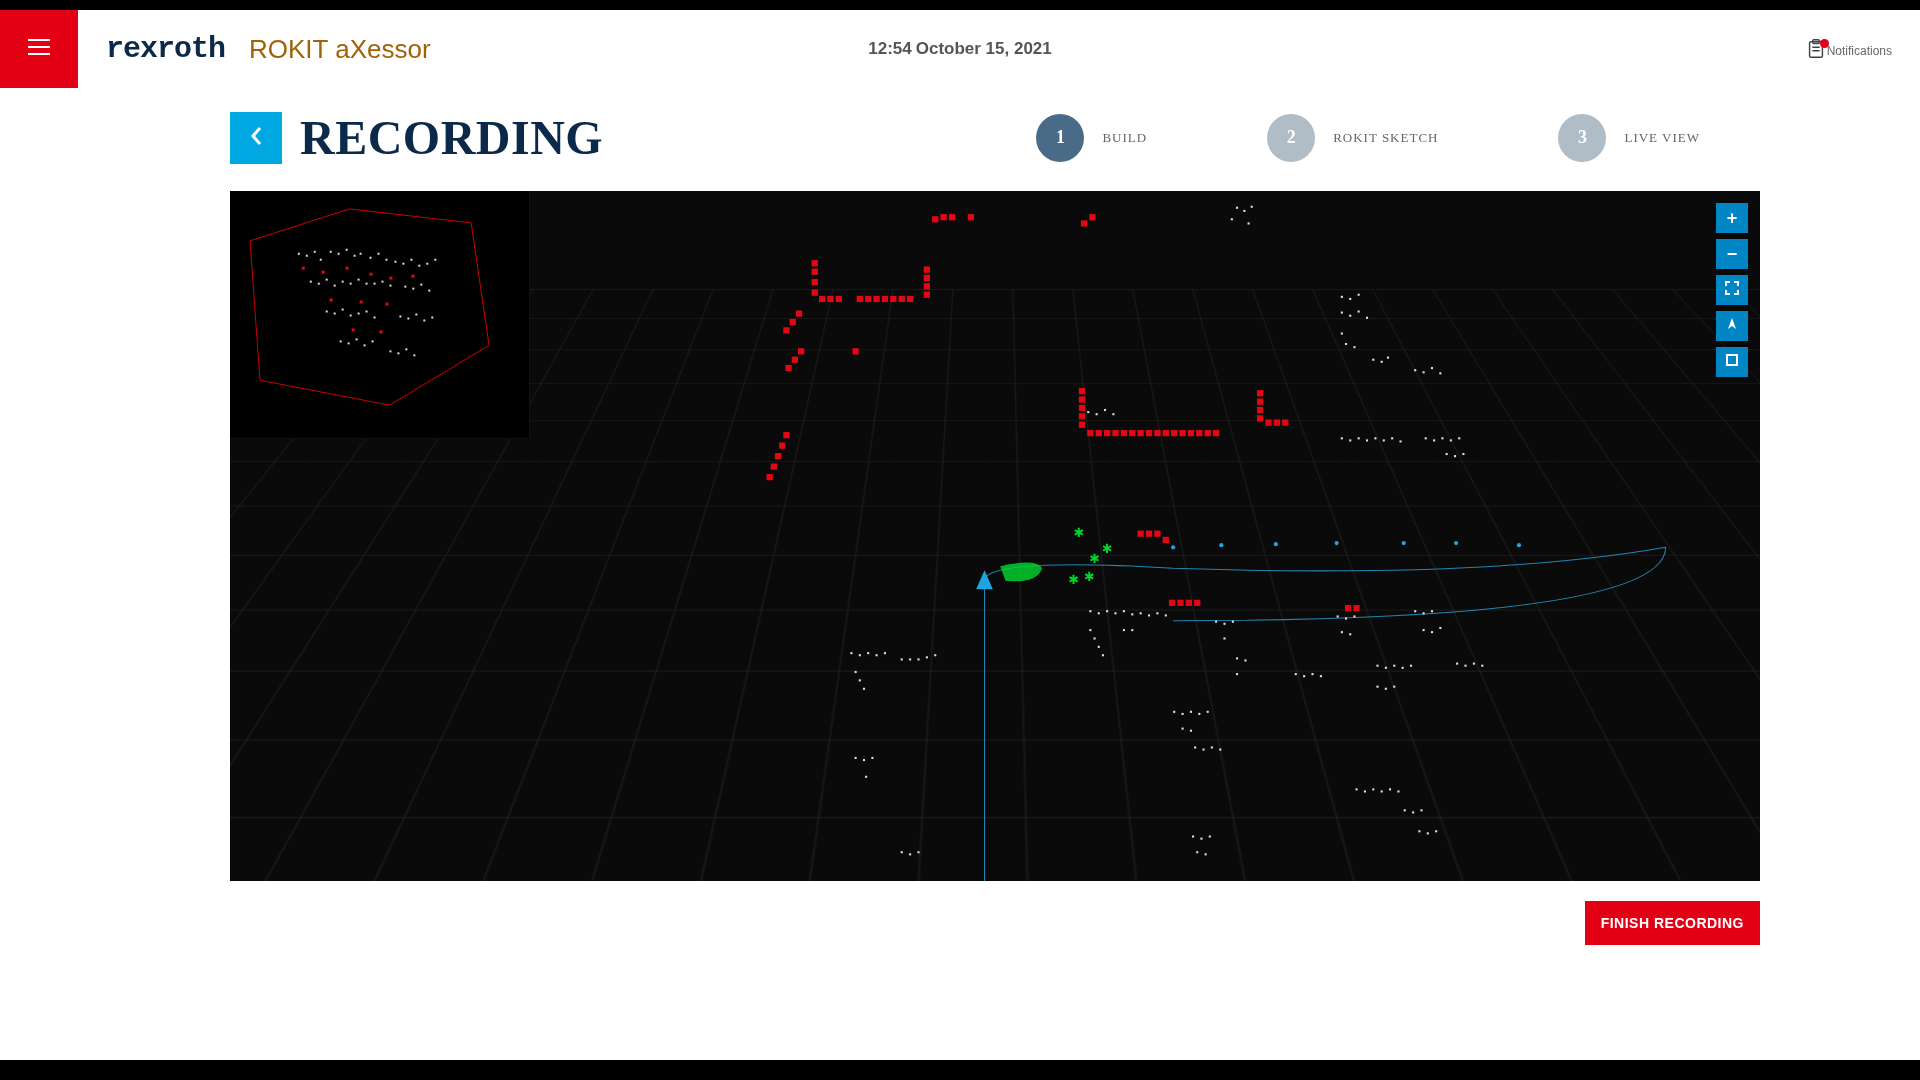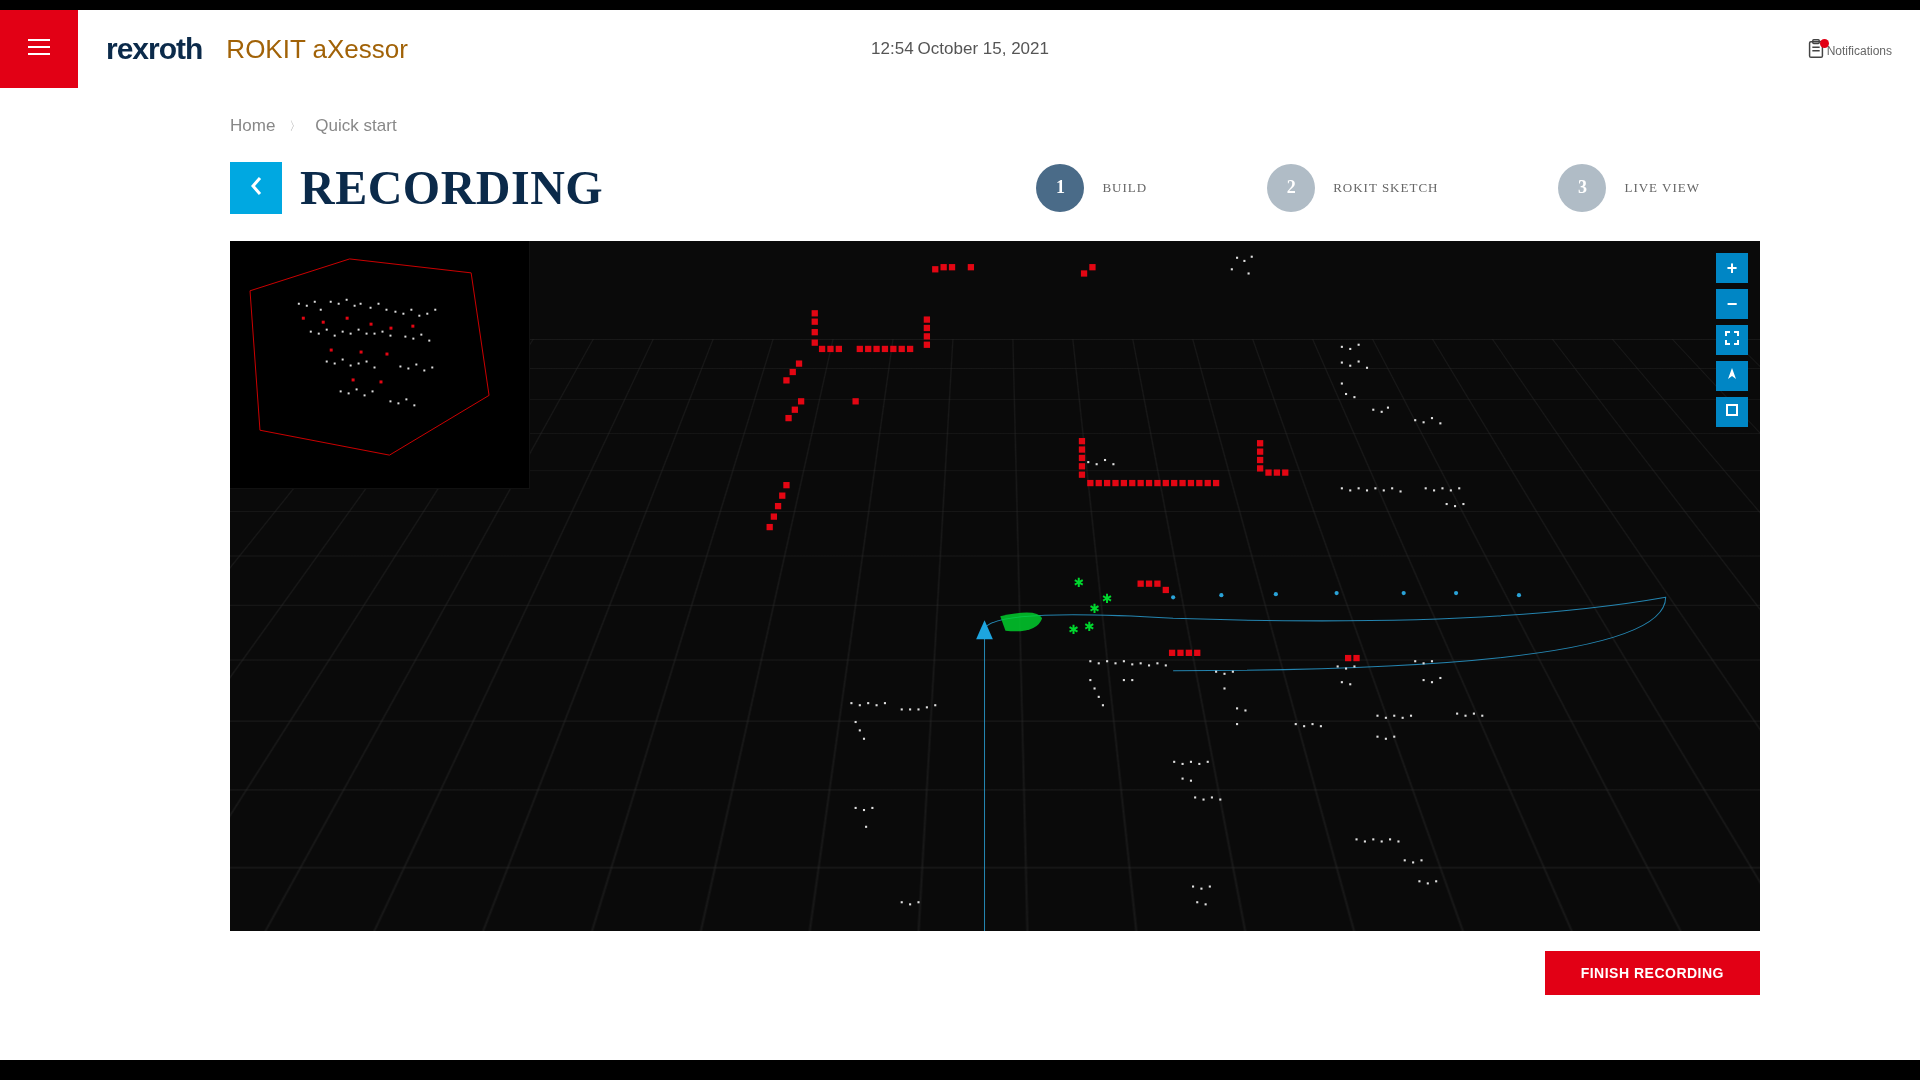--- a/index.html
+++ b/index.html
@@ -31,39 +31,40 @@
   cursor: pointer;
 }
 .hamburger svg { width: 22px; height: 16px; }
 .logo-wrap {
   display: flex;
   align-items: center;
   gap: 24px;
   margin-left: 28px;
 }
 .logo {
-  font-family: Liberation Sans, sans-serif;
+  font-family: Liberation Mono, monospace;
   font-weight: 900;
   font-size: 30px;
   letter-spacing: -1px;
   color: #0b2a4a;
 }
 .app-name {
   font-size: 26px;
   color: #a16207;
   font-weight: 400;
 }
 .datetime {
   position: absolute;
   left: 50%;
   transform: translateX(-50%);
   display: flex;
   gap: 4px;
   font-size: 17px;
   color: #555;
+  font-weight: bold;
 }
 .notifications {
   position: absolute;
   right: 28px;
   display: flex;
   flex-direction: row;
   align-items: center;
   cursor: pointer;
 }
 .notif-icon {
@@ -217,21 +218,21 @@
   justify-content: flex-end;
   margin-right: 80px;
   margin-top: 20px;
 }
 .finish-btn {
   background: #e20015;
   color: #fff;
   font-size: 14px;
   font-weight: 700;
   letter-spacing: 0.5px;
-  padding: 14px 36px;
+  padding: 14px 16px;
   border: none;
   cursor: pointer;
 }
 .bottombar {
   height: 20px;
   background: #000;
   position: absolute;
   bottom: 0;
   left: 0;
   right: 0;
@@ -266,25 +267,20 @@
         <path d="M8 10h8M8 14h8"></path>
       </svg>
       <div class="notif-dot"></div>
     </div>
     <div class="notif-label">Notifications</div>
   </div>
 </div>
 
 <div class="content">
 
-  <div class="breadcrumb">
-    <span>Home</span>
-    <span class="chev">〉</span>
-    <span>Quick start</span>
-  </div>
 
   <div class="title-row">
     <div class="back-btn">
       <span>
         <svg viewBox="0 0 12 20">
             <path d="M10 2 L3 10 L10 18" stroke="#fff" stroke-width="3" fill="none"></path>
           </svg>
       </span>
     </div>
     <div class="page-title">RECORDING</div>

